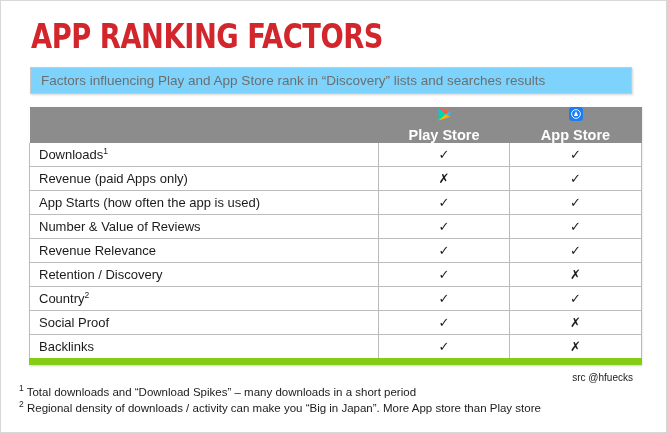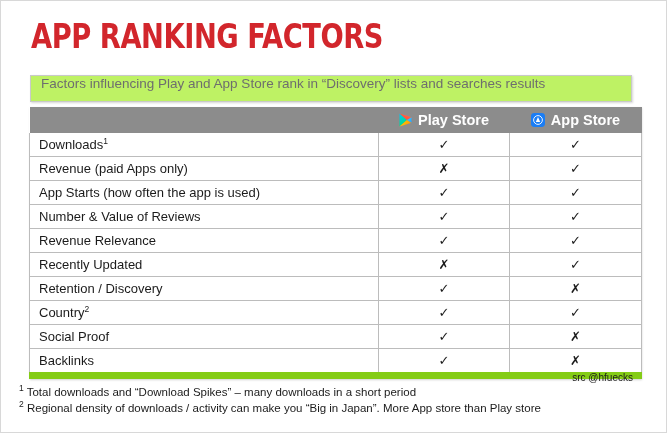--- a/index.html
+++ b/index.html
@@ -44,25 +44,24 @@
 
   
   .subtitle-box {
     position: absolute;
     left: 29px;
     top: 66px;
     width: 602px;
     height: 27px;
     box-sizing: border-box;
     border: 1px solid #c9c9c9;
-    background: #bef264;
+    background: #7dd3fc;
     box-shadow: 1px 1px 2px rgba(0,0,0,0.16);
     display: flex;
-    align-items: flex-start;
-    margin-top: 8px;
+    align-items: center;
   }
   .subtitle-text {
     padding-left: 10px;
     font-size: 13.5px;
     color: #6e6e6e;
     white-space: nowrap;
     font-family: "Liberation Sans", sans-serif;
   }
 
   
@@ -95,20 +94,21 @@
     vertical-align: middle;
   }
   thead th.blank { border-right: none; }
 
   .store-head {
     display: flex;
     align-items: center;
     justify-content: center;
     gap: 6px;
     white-space: nowrap;
+    flex-direction: column;
   }
 
   
   .play-icon {
     width: 13px;
     height: 14px;
     display: inline-block;
     flex: 0 0 auto;
   }
   
@@ -257,25 +257,20 @@
             <td class="factor"><span>Number &amp; Value of Reviews</span></td>
             <td class="mark"><span class="glyph-check">✓</span></td>
             <td class="mark"><span class="glyph-check">✓</span></td>
           </tr>
           <tr>
             <td class="factor"><span>Revenue Relevance</span></td>
             <td class="mark"><span class="glyph-check">✓</span></td>
             <td class="mark"><span class="glyph-check">✓</span></td>
           </tr>
           <tr>
-            <td class="factor"><span>Recently Updated</span></td>
-            <td class="mark"><span class="glyph-cross">✗</span></td>
-            <td class="mark"><span class="glyph-check">✓</span></td>
-          </tr>
-          <tr>
             <td class="factor"><span>Retention / Discovery</span></td>
             <td class="mark"><span class="glyph-check">✓</span></td>
             <td class="mark"><span class="glyph-cross">✗</span></td>
           </tr>
           <tr>
             <td class="factor"><span>Country</span><sup>2</sup></td>
             <td class="mark"><span class="glyph-check">✓</span></td>
             <td class="mark"><span class="glyph-check">✓</span></td>
           </tr>
           <tr>

